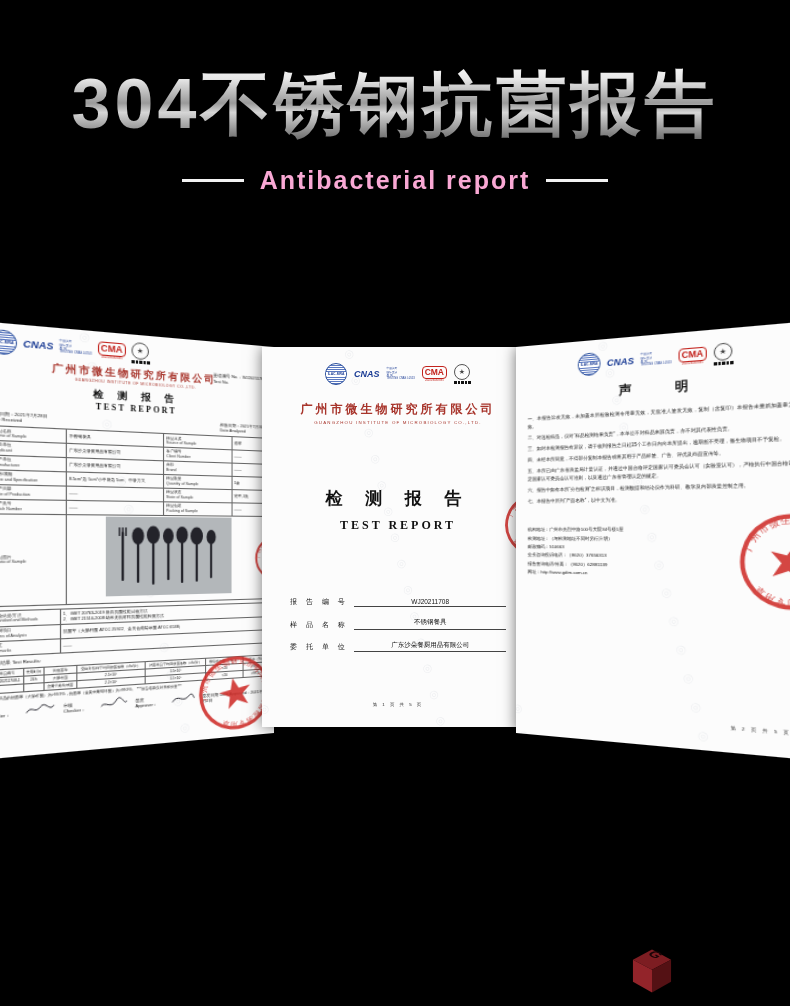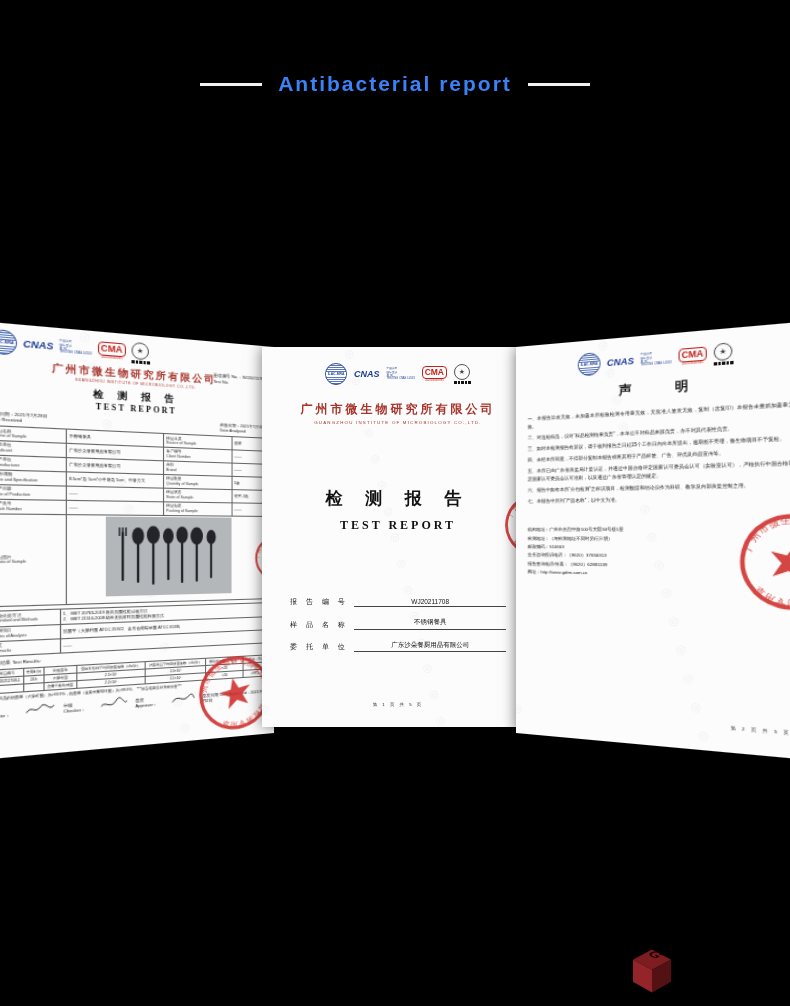--- a/index.html
+++ b/index.html
@@ -9,21 +9,21 @@
   
   .title-block { position:absolute; top:58px; left:0; width:790px; text-align:center; }
   .main-title {
     font-size:70px; font-weight:bold; letter-spacing:4px;
     background:linear-gradient(180deg,#ffffff 0%,#e8e8e8 22%,#9a9a9a 48%,#d6d6d6 58%,#686868 88%,#8f8f8f 100%);
     -webkit-background-clip:text; background-clip:text; color:transparent;
     filter:drop-shadow(0 4px 3px rgba(0,0,0,.9));
   }
   .subtitle-row { margin-top:14px; display:flex; align-items:center; justify-content:center; gap:16px; }
   .subtitle-row .dash { width:62px; height:3px; background:#f2f2f2; }
-  .subtitle-text { color:#3b82f6; font-size:21px; font-weight:bold; letter-spacing:2px; }
+  .subtitle-text { color:#f9a8d4; font-size:25px; font-weight:bold; letter-spacing:2px; }
 
   
   .scene { position:absolute; left:8px; top:293px; width:774px; height:486px; perspective:900px; perspective-origin:50% 50%; }
   .panel { position:absolute; background:#fcfcfc; overflow:hidden; box-shadow:0 0 14px rgba(0,0,0,.55); }
   .panel-left  { left:0;  top:54px; width:266px; height:386px; transform:rotateY(24deg);  transform-origin:100% 50%; }
   .panel-right { right:0; top:54px; width:266px; height:386px; transform:rotateY(-24deg); transform-origin:0% 50%; }
   .panel-center{ left:254px; top:54px; width:272px; height:380px; }
 
   .wm { position:absolute; inset:-40px; white-space:pre; font-size:11px; line-height:27px; letter-spacing:20px;
         color:#8d96a8; opacity:.12; transform:rotate(-14deg); pointer-events:none; }
@@ -105,20 +105,21 @@
 
   
   .brand-logo { position:absolute; left:628px; top:946px; width:48px; height:50px; }
 </style>
 </head>
 <body>
 
 <div class="poster">
 
   <div class="title-block">
+    <div class="main-title">304不锈钢抗菌报告</div>
     <div class="subtitle-row">
       <span class="dash"></span>
       <span class="subtitle-text">Antibacterial report</span>
       <span class="dash"></span>
     </div>
   </div>
 
   <div class="scene">
 
     <section class="panel panel-left">

